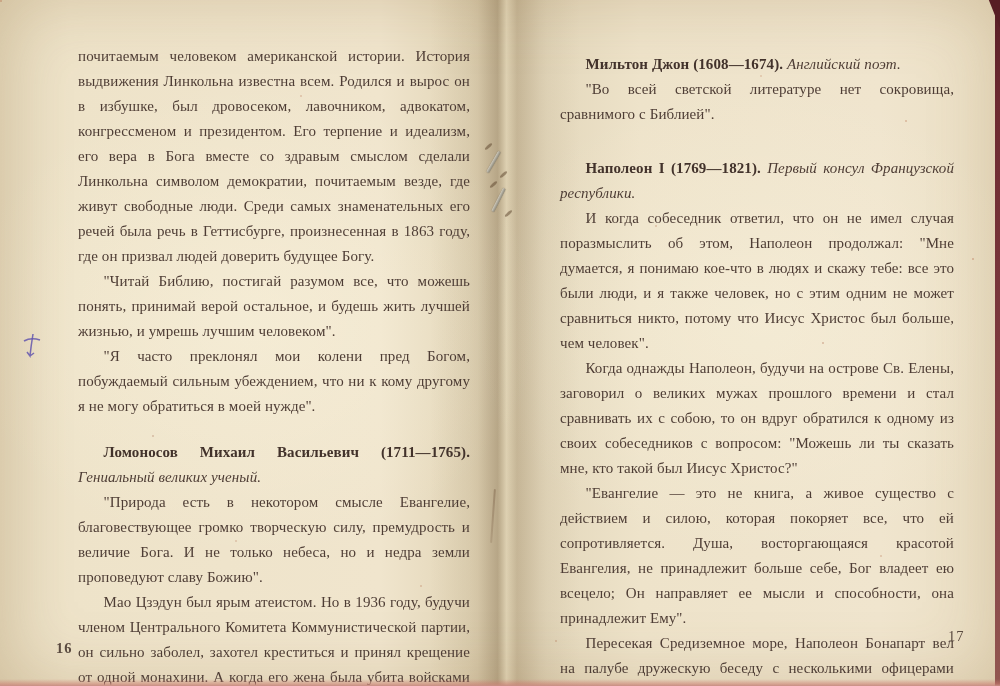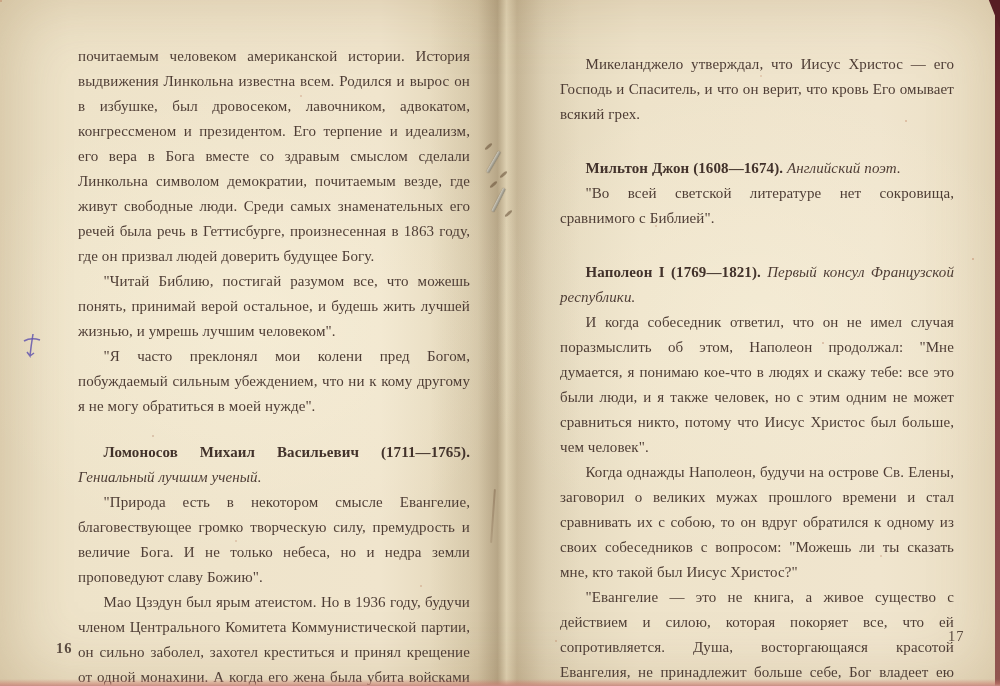--- a/index.html
+++ b/index.html
@@ -104,27 +104,26 @@
 <body>
 
 <div class="scan">
 
   <div class="gutter"></div>
 
   <div class="textcol col-left">
     <p class="para noindent">почитаемым человеком американской истории. История выдвижения Линкольна известна всем. Родился и вырос он в избушке, был дровосеком, лавочником, адвокатом, конгрессменом и президентом. Его терпение и идеализм, его вера в Бога вместе со здравым смыслом сделали Линкольна символом демократии, почитаемым везде, где живут свободные люди. Среди самых знаменательных его речей была речь в Геттисбурге, произнесенная в 1863 году, где он призвал людей доверить будущее Богу.</p>
     <p class="para">"Читай Библию, постигай разумом все, что можешь понять, принимай верой остальное, и будешь жить лучшей жизнью, и умрешь лучшим человеком".</p>
     <p class="para">"Я часто преклонял мои колени пред Богом, побуждаемый сильным убеждением, что ни к кому другому я не могу обратиться в моей нужде".</p>
-    <p class="entry"><span class="name">Ломоносов Михаил Васильевич (1711—1765).</span> <span class="desc">Гениальный лучшим ученый.</span></p>
+    <p class="entry"><span class="name">Ломоносов Михаил Васильевич (1711—1765).</span> <span class="desc">Гениальный великих ученый.</span></p>
     <p class="para">"Природа есть в некотором смысле Евангелие, благовествующее громко творческую силу, премудрость и величие Бога. И не только небеса, но и недра земли проповедуют славу Божию".</p>
     <p class="para">Мао Цзэдун был ярым атеистом. Но в 1936 году, будучи членом Центрального Комитета Коммунистической партии, он сильно заболел, захотел креститься и принял крещение от одной монахини. А когда его жена была убита войсками Чан-Кайши, он написал религиозную поэму "Бессмертие".</p>
   </div>
 
   <div class="textcol col-right">
-    <p class="para">Микеланджело утверждал, что Иисус Христос — его Господь и Спаситель, и что он верит, что кровь Его омывает всякий грех.</p>
     <p class="entry"><span class="name">Мильтон Джон (1608—1674).</span> <span class="desc">Английский поэт.</span></p>
     <p class="para">"Во всей светской литературе нет сокровища, сравнимого с Библией".</p>
     <p class="entry"><span class="name">Наполеон I (1769—1821).</span> <span class="desc">Первый консул Французской республики.</span></p>
     <p class="para">И когда собеседник ответил, что он не имел случая поразмыслить об этом, Наполеон продолжал: "Мне думается, я понимаю кое-что в людях и скажу тебе: все это были люди, и я также человек, но с этим одним не может сравниться никто, потому что Иисус Христос был больше, чем человек".</p>
     <p class="para">Когда однажды Наполеон, будучи на острове Св. Елены, заговорил о великих мужах прошлого времени и стал сравнивать их с собою, то он вдруг обратился к одному из своих собеседников с вопросом: "Можешь ли ты сказать мне, кто такой был Иисус Христос?"</p>
     <p class="para">"Евангелие — это не книга, а живое существо с действием и силою, которая покоряет все, что ей сопротивляется. Душа, восторгающаяся красотой Евангелия, не принадлежит больше себе, Бог владеет ею всецело; Он направляет ее мысли и способности, она принадлежит Ему".</p>
     <p class="para">Пересекая Средиземное море, Наполеон Бонапарт вел на палубе дружескую беседу с несколькими офицерами высшего командного состава. Была летняя лунная ночь с ми-</p>
   </div>
 
   <div class="pagenum pagenum-left">16</div>

